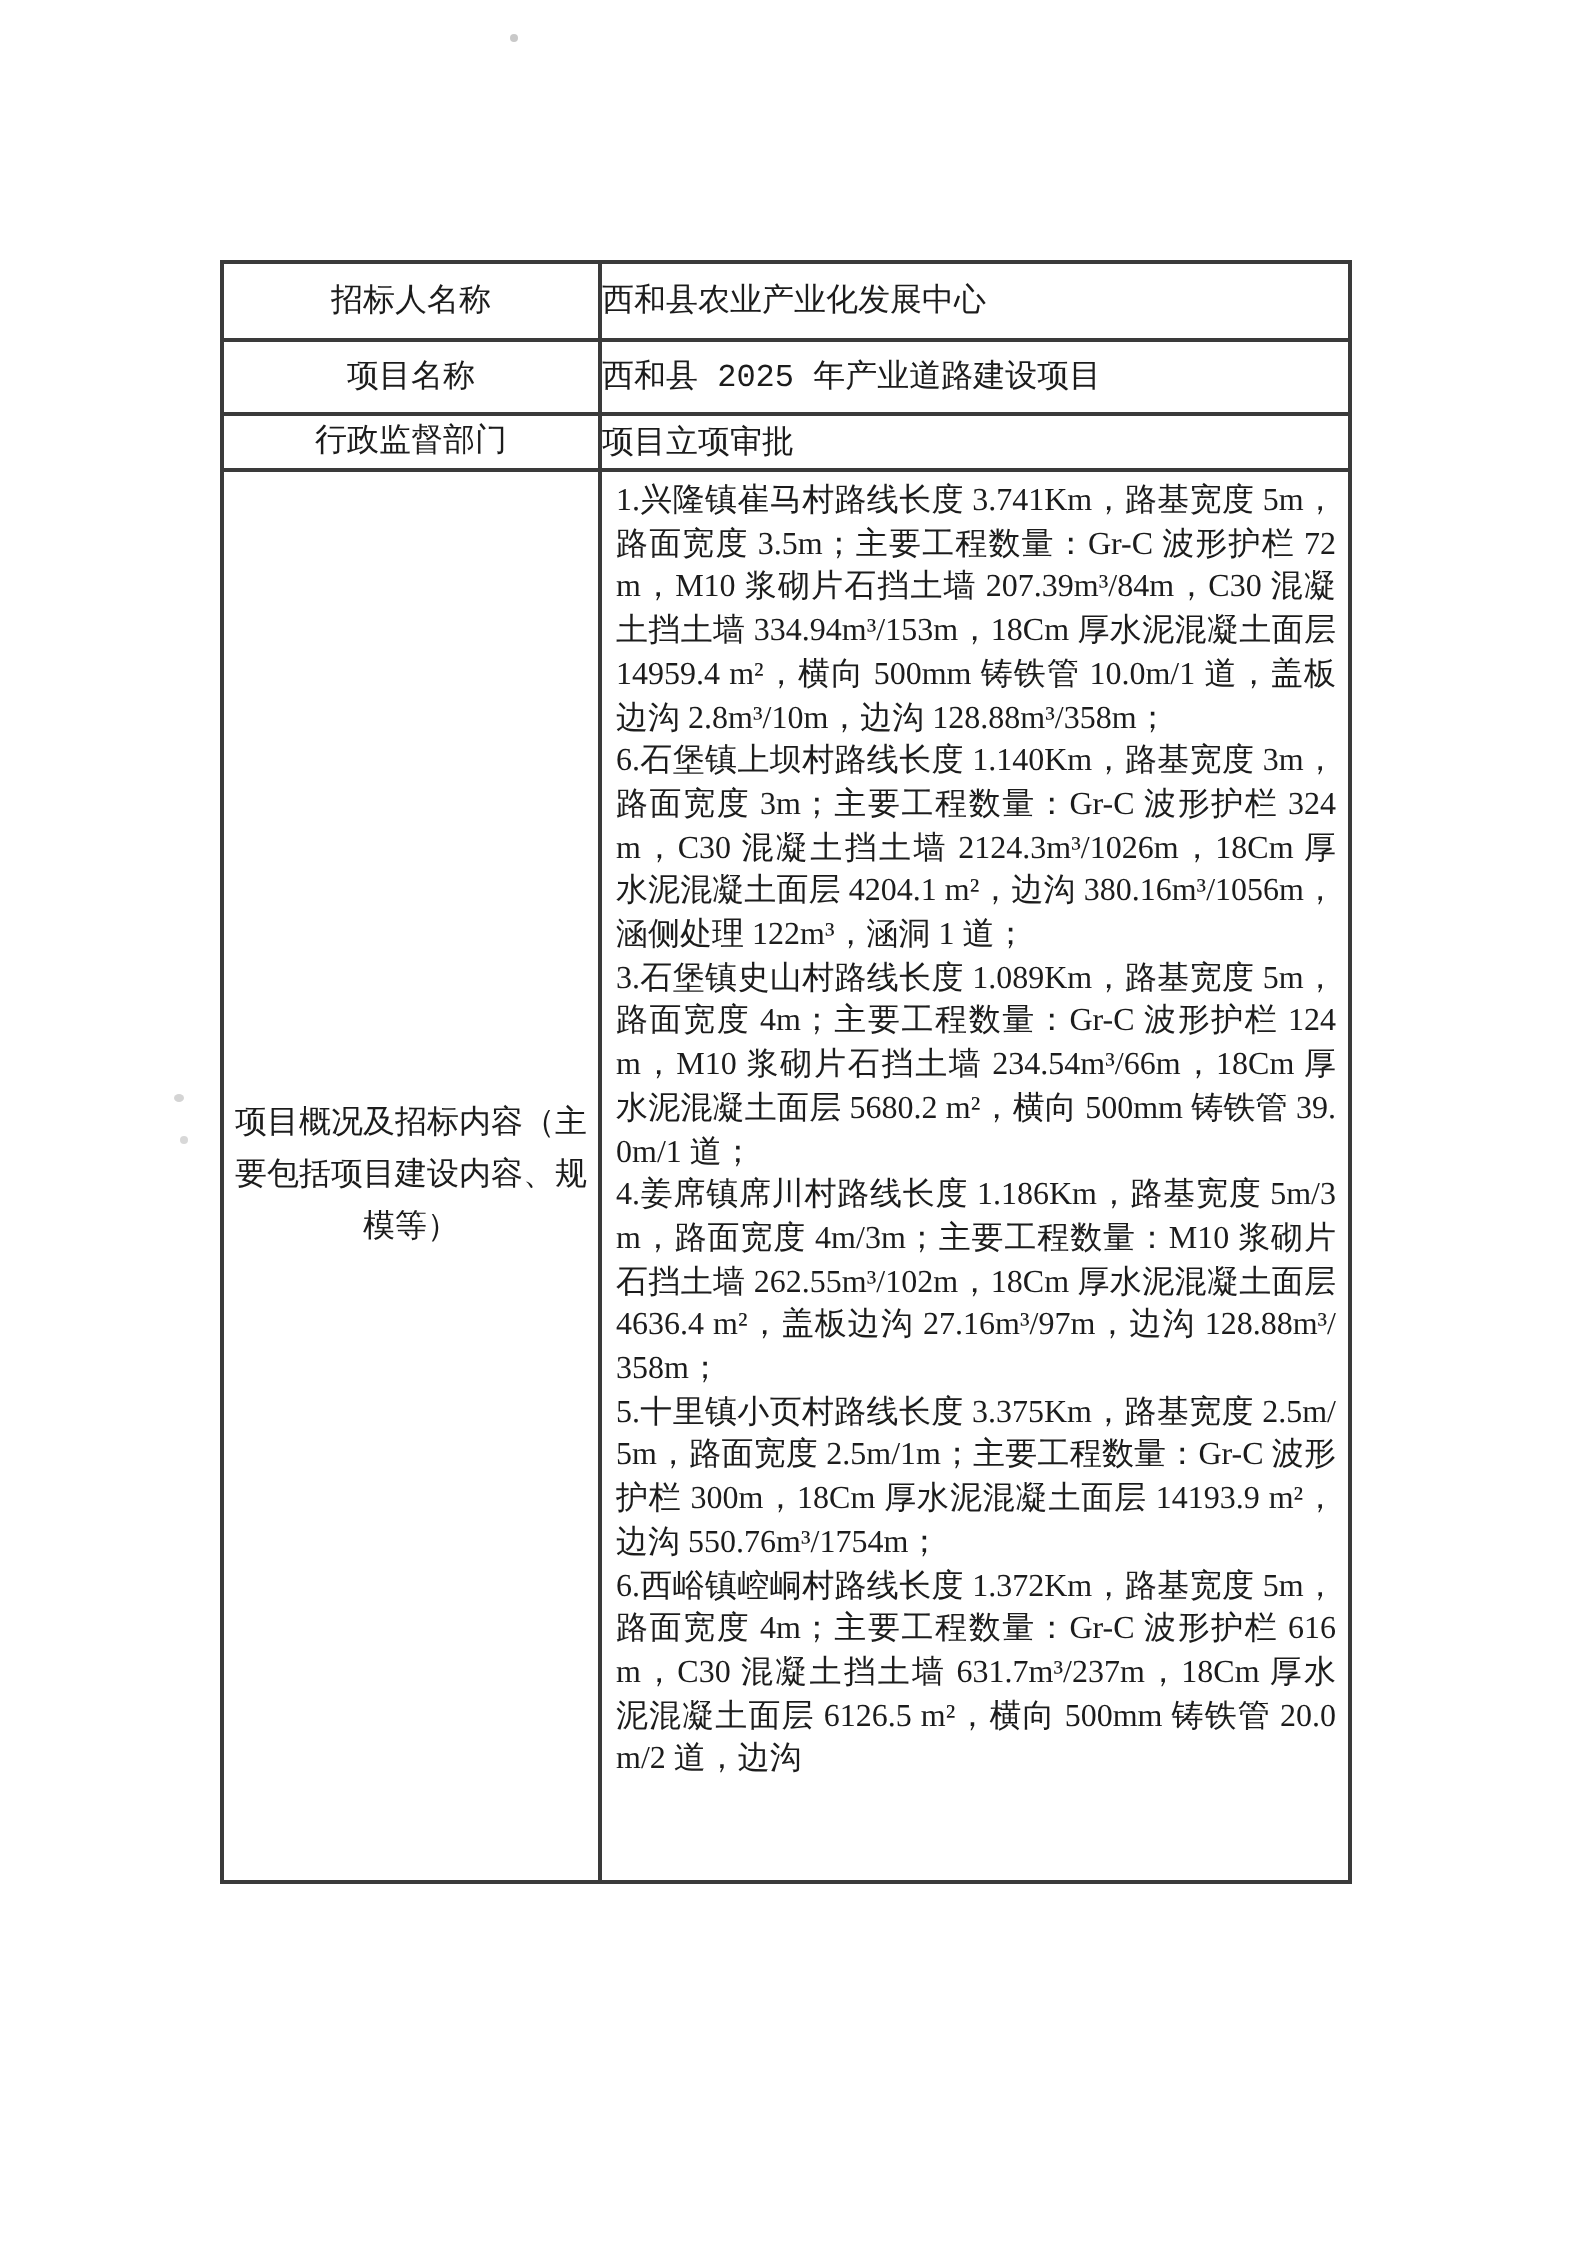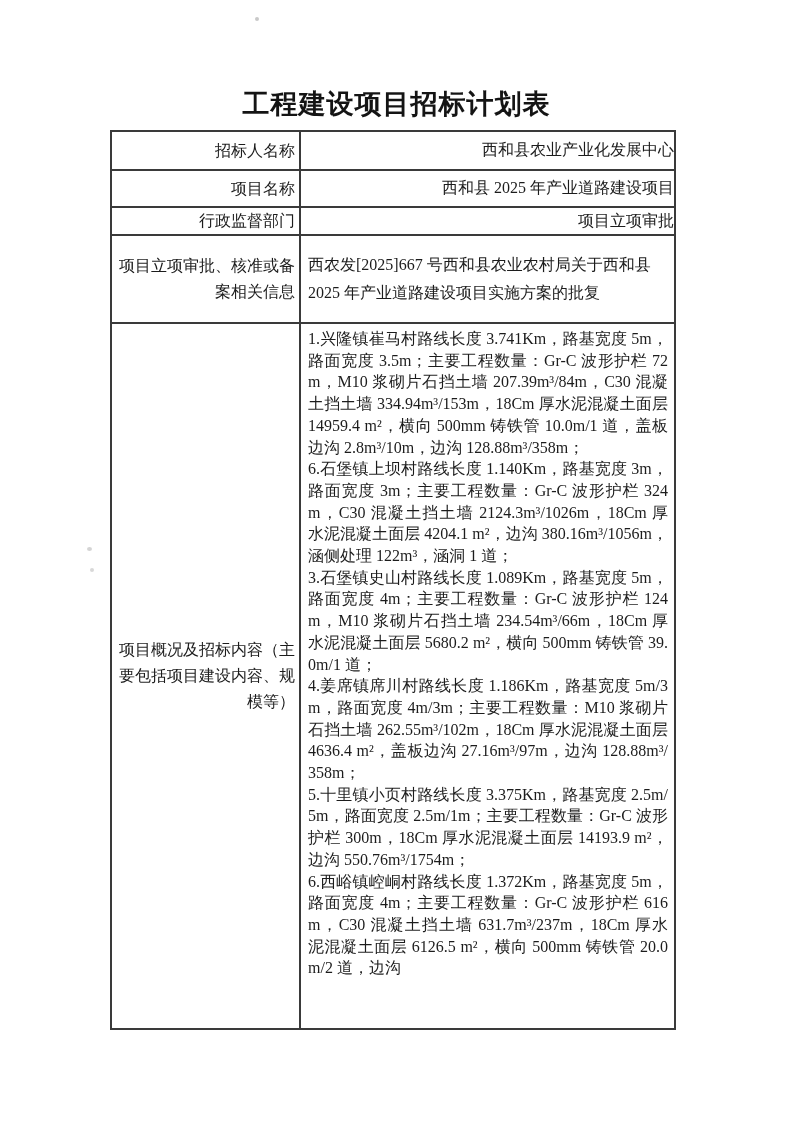--- a/index.html
+++ b/index.html
@@ -30,25 +30,25 @@
   }
   table.tbl col.c1 { width: 189px; }
   table.tbl col.c2 { width: 375px; }
   table.tbl td {
     border: 2px solid #3a3a3a;
     font-size: 16px;
     vertical-align: middle;
     overflow: hidden;
   }
   td.label {
-    text-align: right;
+    text-align: center;
     line-height: 26px;
     padding: 0 4px;
   }
-  td.value.center { text-align: right; }
+  td.value.center { text-align: left; font-family: Liberation Mono, monospace; }
   tr.r1 td { height: 39px; }
   tr.r2 td { height: 37px; }
   tr.r3 td { height: 27px; }
   tr.r4 td { height: 88px; }
   tr.r5 td { height: 706px; }
   tr.r4 td.value {
     text-align: left;
     line-height: 28px;
     padding: 0 6px 0 7px;
   }
@@ -68,43 +68,38 @@
   .speck { position: absolute; background: #c9c9c9; border-radius: 50%; }
   .s1 { left: 255px; top: 17px; width: 4px; height: 4px; }
   .s2 { left: 87px;  top: 547px; width: 5px; height: 4px; background: #d4d4d4; }
   .s3 { left: 90px;  top: 568px; width: 4px; height: 4px; background: #d8d8d8; }
 </style>
 </head>
 <body>
 
 <div class="page">
 
-  <div class="title">工程建设项目招标计划表</div>
 
   <table class="tbl">
     <colgroup>
         <col class="c1">
         <col class="c2">
       </colgroup>
     <tbody>
       <tr class="r1">
         <td class="label">招标人名称</td>
         <td class="value center">西和县农业产业化发展中心</td>
       </tr>
       <tr class="r2">
         <td class="label">项目名称</td>
         <td class="value center">西和县 2025 年产业道路建设项目</td>
       </tr>
       <tr class="r3">
         <td class="label">行政监督部门</td>
         <td class="value center">项目立项审批</td>
-      </tr>
-      <tr class="r4">
-        <td class="label">项目立项审批、核准或备案相关信息</td>
-        <td class="value">西农发[2025]667 号西和县农业农村局关于西和县 2025 年产业道路建设项目实施方案的批复</td>
       </tr>
       <tr class="r5">
         <td class="label">项目概况及招标内容（主要包括项目建设内容、规模等）</td>
         <td class="value content">
           <div class="clip">
             <p>1.兴隆镇崔马村路线长度 3.741Km，路基宽度 5m，路面宽度 3.5m；主要工程数量：Gr-C 波形护栏 72m，M10 浆砌片石挡土墙 207.39m³/84m，C30 混凝土挡土墙 334.94m³/153m，18Cm 厚水泥混凝土面层 14959.4 m²，横向 500mm 铸铁管 10.0m/1 道，盖板边沟 2.8m³/10m，边沟 128.88m³/358m；</p>
             <p>6.石堡镇上坝村路线长度 1.140Km，路基宽度 3m，路面宽度 3m；主要工程数量：Gr-C 波形护栏 324m，C30 混凝土挡土墙 2124.3m³/1026m，18Cm 厚水泥混凝土面层 4204.1 m²，边沟 380.16m³/1056m，涵侧处理 122m³，涵洞 1 道；</p>
             <p>3.石堡镇史山村路线长度 1.089Km，路基宽度 5m，路面宽度 4m；主要工程数量：Gr-C 波形护栏 124m，M10 浆砌片石挡土墙 234.54m³/66m，18Cm 厚水泥混凝土面层 5680.2 m²，横向 500mm 铸铁管 39.0m/1 道；</p>
             <p>4.姜席镇席川村路线长度 1.186Km，路基宽度 5m/3m，路面宽度 4m/3m；主要工程数量：M10 浆砌片石挡土墙 262.55m³/102m，18Cm 厚水泥混凝土面层 4636.4 m²，盖板边沟 27.16m³/97m，边沟 128.88m³/358m；</p>
             <p>5.十里镇小页村路线长度 3.375Km，路基宽度 2.5m/5m，路面宽度 2.5m/1m；主要工程数量：Gr-C 波形护栏 300m，18Cm 厚水泥混凝土面层 14193.9 m²，边沟 550.76m³/1754m；</p>

